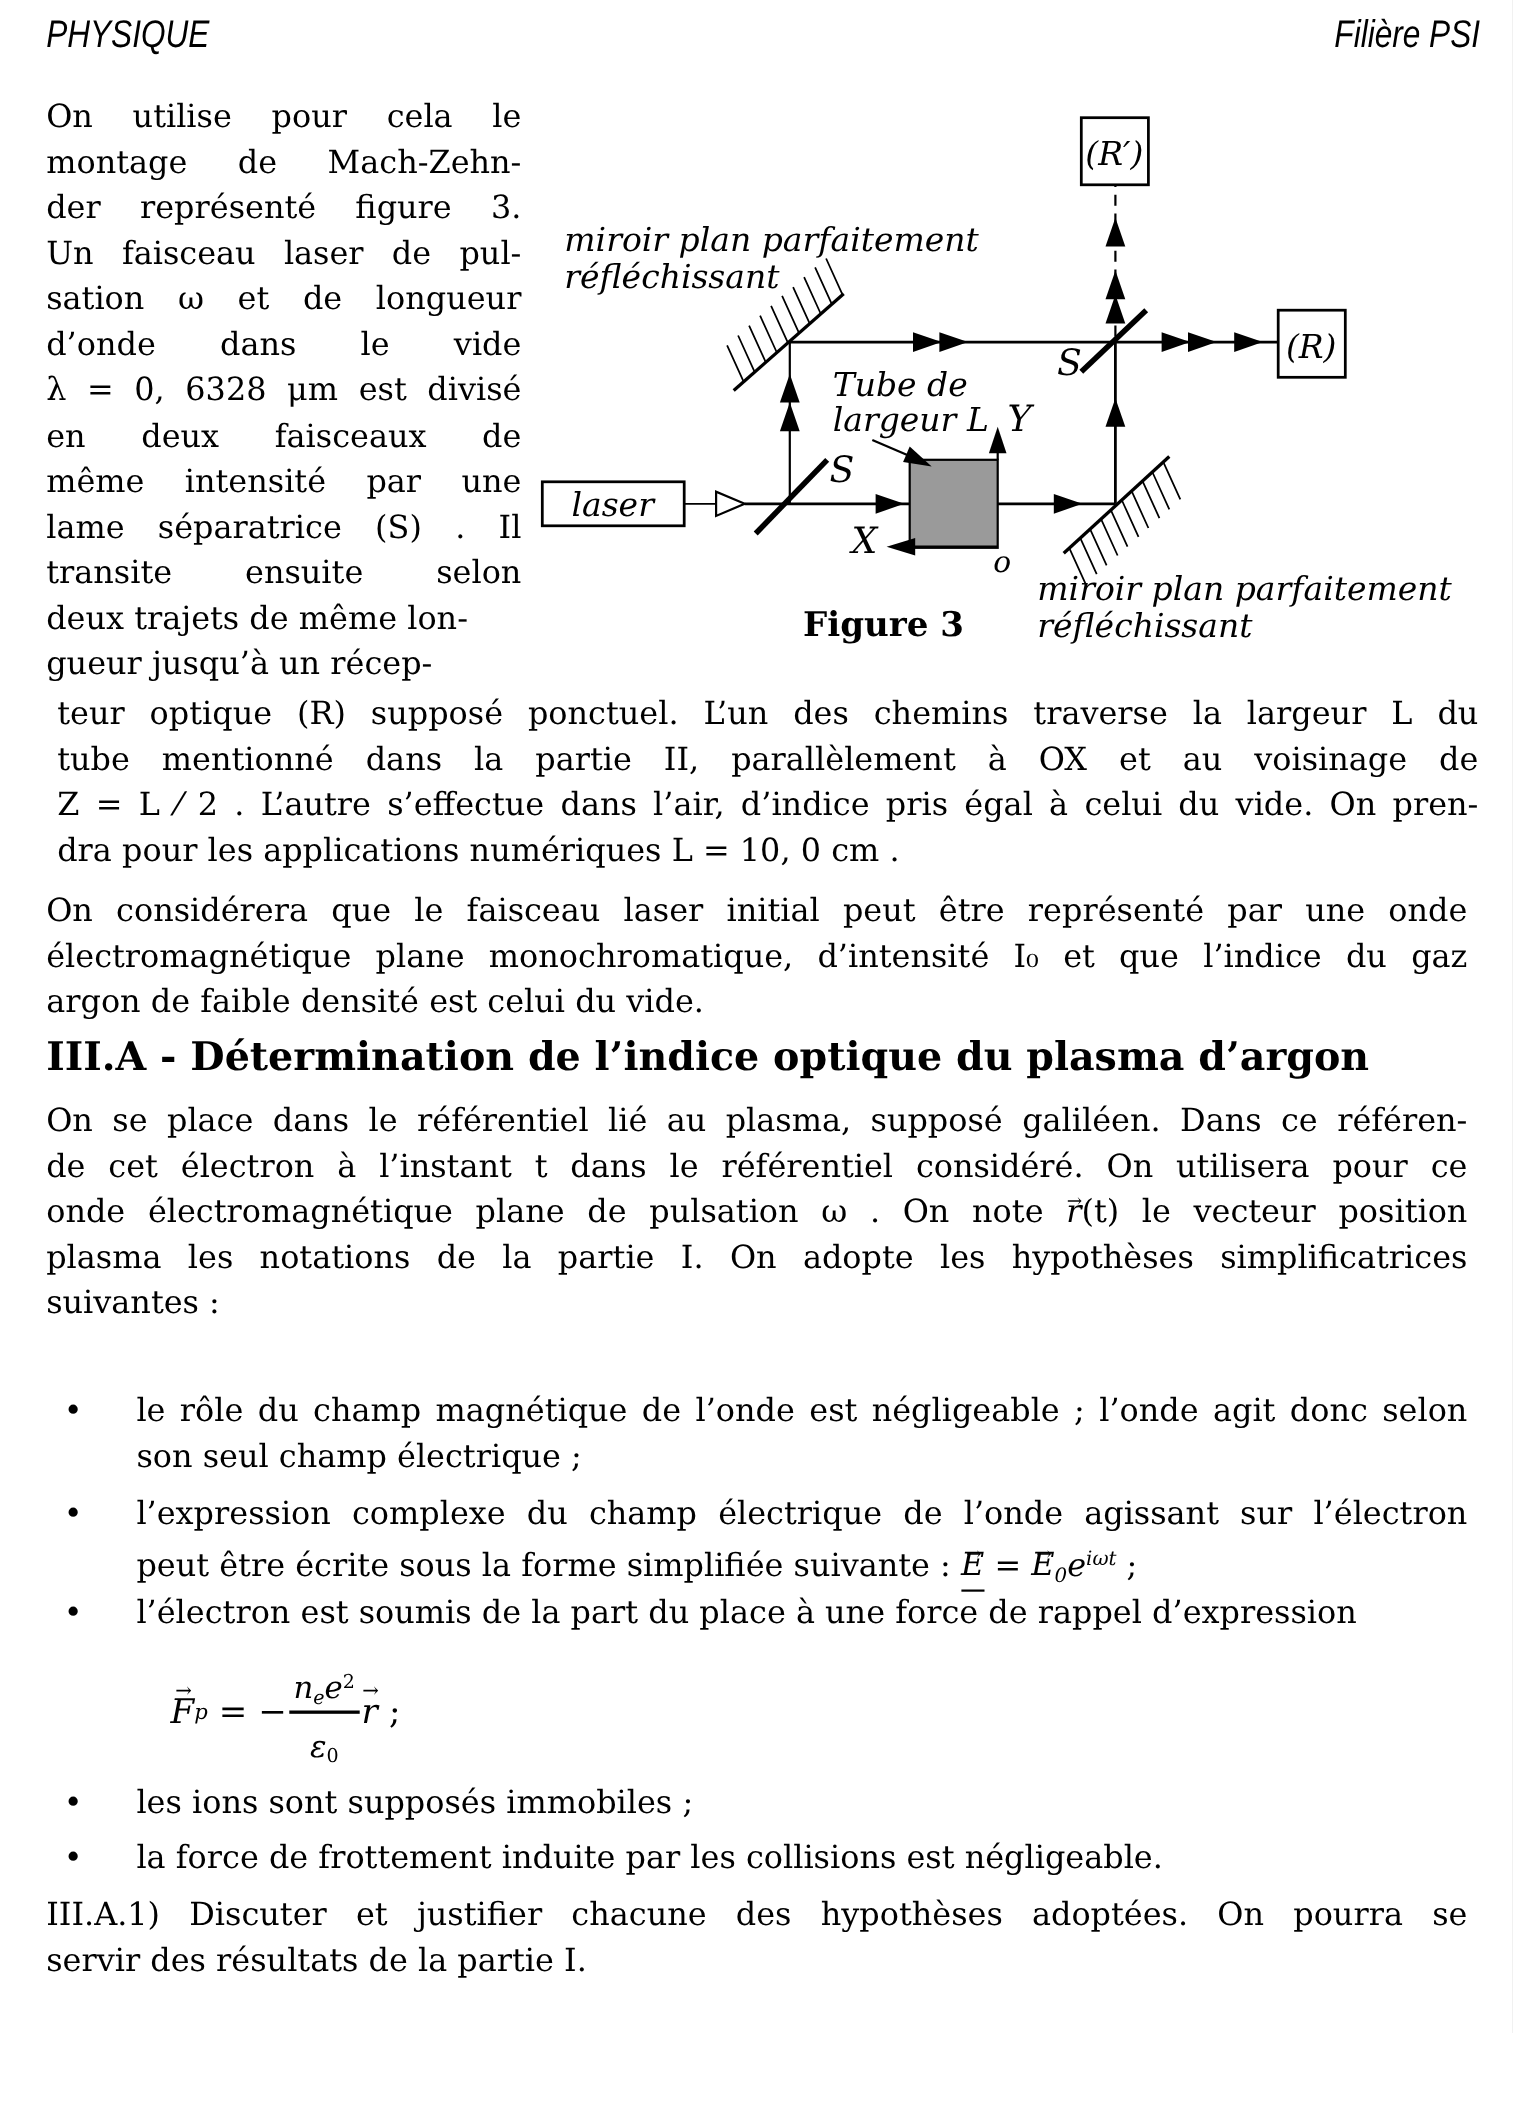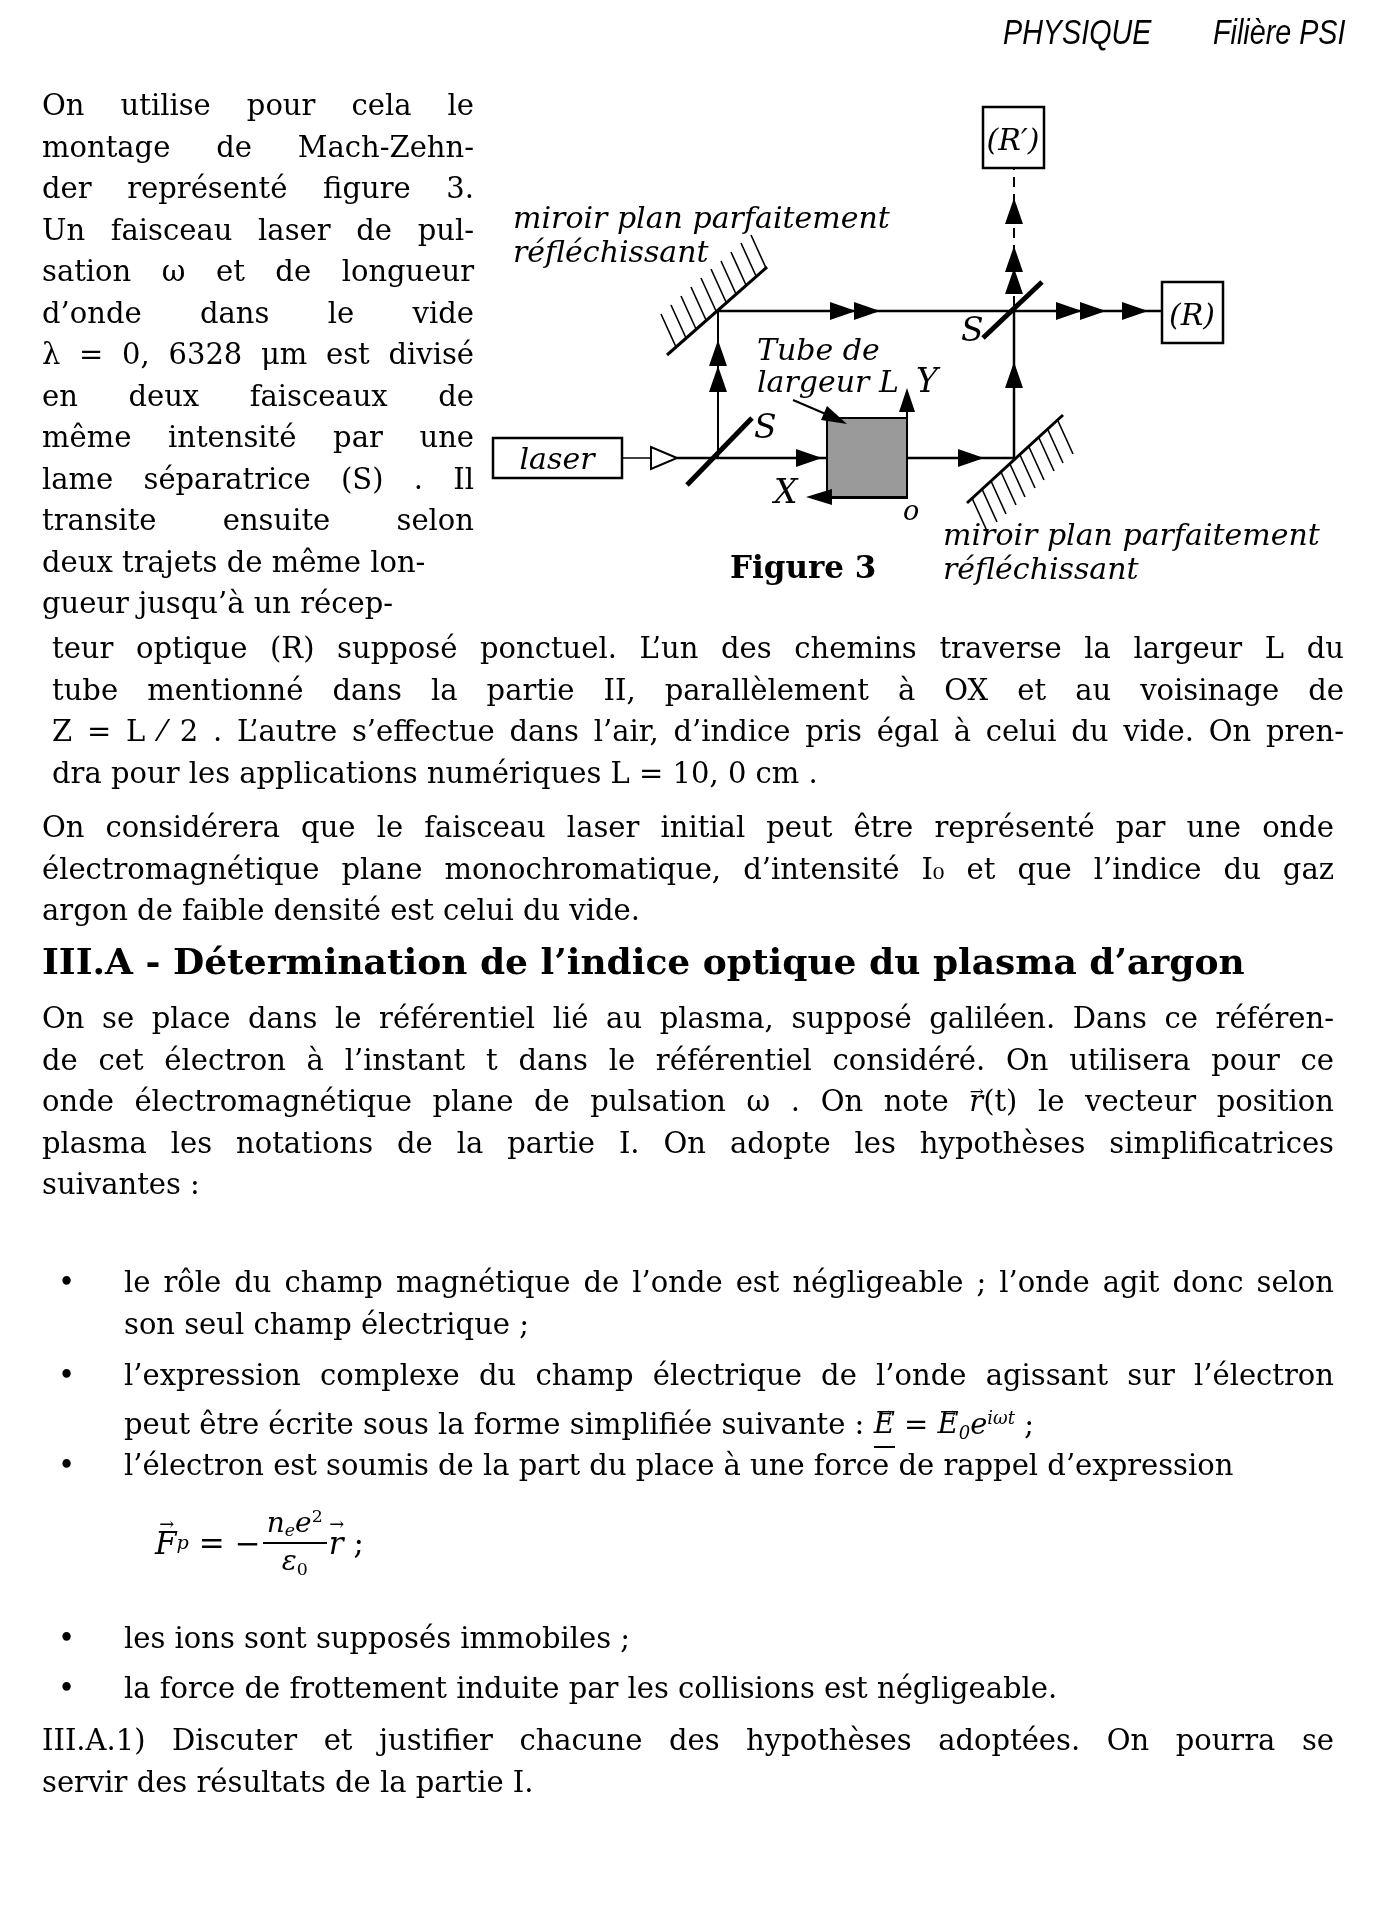--- a/index.html
+++ b/index.html
@@ -1,20 +1,20 @@
 <!DOCTYPE html>
 <html><head>
 <meta charset="utf-8">
 <style>
   html,body{margin:0;padding:0;background:#e8e8e8;}
   .page{position:relative;width:1375px;height:1920px;background:#ffffff;
         font-family:"DejaVu Serif",serif;color:#000;overflow:hidden;}
 
   
-  .hf{position:absolute;left:42px;width:1303px;display:flex;justify-content:flex-end;
+  .hf{position:absolute;left:42px;width:1303px;display:flex;justify-content:space-between;
       font-family:"Liberation Sans",sans-serif;font-style:italic;font-size:35px;}
   #header{top:12px;}
   #footer{top:1931px;}
   .nL{display:inline-block;transform:scaleX(.82);transform-origin:0 50%;}
   .nR{display:inline-block;transform:scaleX(.82);transform-origin:100% 50%;}
 
   
   .tline{font-size:29px;line-height:41.5px;height:41.5px;text-align:justify;white-space:normal;}
   .j{text-align-last:justify;}
   .l{text-align-last:auto;}
@@ -38,21 +38,21 @@
               top:-0.62em;font-size:0.58em;font-style:normal;}
   .ul{border-bottom:2.5px solid #000;padding-bottom:1px;}
   .sb{font-size:0.62em;vertical-align:-0.28em;}
   .sp{font-size:0.62em;vertical-align:0.55em;}
 
   #formula{position:absolute;left:155px;top:1505px;font-size:31px;display:flex;
            align-items:center;}
   .frac{display:inline-flex;flex-direction:column;align-items:center;line-height:1.05;
         margin:0 2px;}
   .frac .bar{height:2.5px;background:#000;align-self:stretch;}
-  .frac .num,.frac .den{font-size:28px;padding:2px 4px;}
+  .frac .num,.frac .den{font-size:28px;padding:2px 4px;margin-top:13px;}
   .fgap{margin:0 10px;}
 
   
   #fig{position:absolute;left:400px;top:80px;}
   #fig text{font-family:"DejaVu Serif",serif;}
   .flab{font-style:italic;font-size:30px;}
   .fsym{font-style:italic;font-size:33px;}
   .fcap{font-weight:bold;font-size:31px;}
 </style>
 </head>

